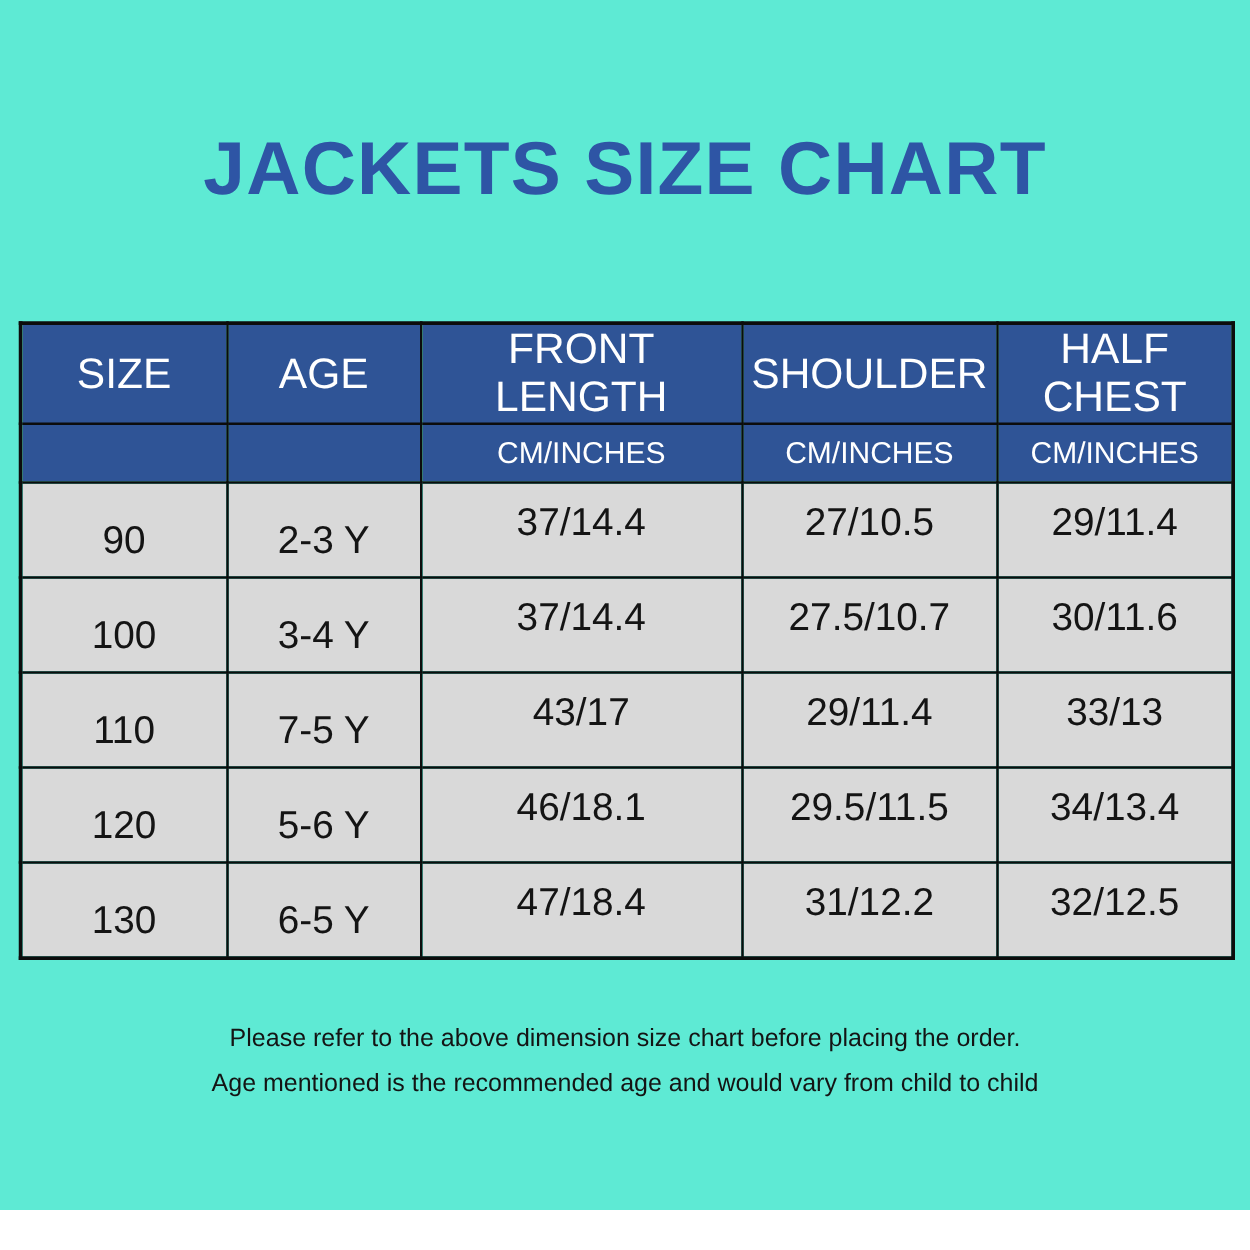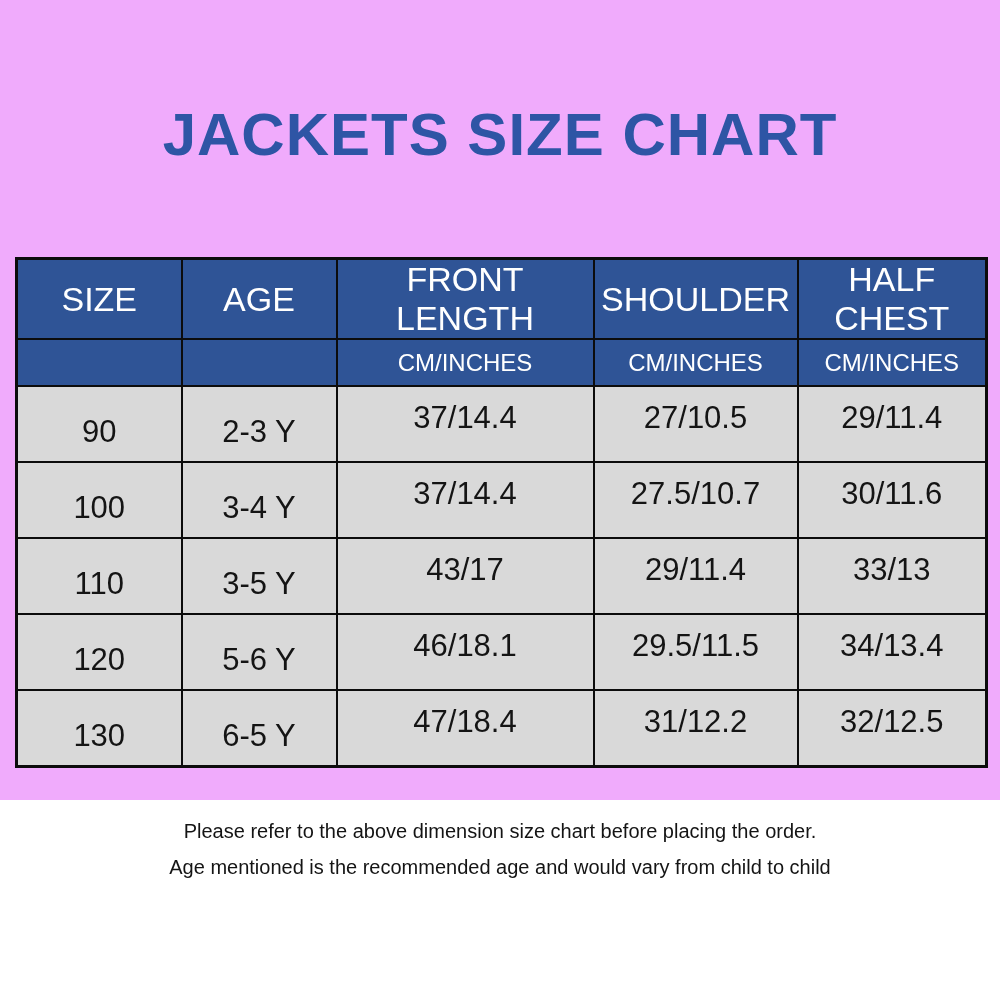--- a/index.html
+++ b/index.html
@@ -5,21 +5,21 @@
   :root{
     --title-blue:#2E55A5;
     --header-blue:#2F5496;
     --cell-gray:#D9D9D9;
     --border-black:#0C0C0C;
     --text-black:#141414;
   }
   *{margin:0;padding:0;box-sizing:border-box;}
   html,body{width:1000px;height:1000px;background:#ffffff;overflow:hidden;
     font-family:"Liberation Sans", sans-serif;}
-  .page{position:relative;width:1000px;height:800px;background:#f0abfc;}
+  .page{position:relative;width:1000px;height:968px;background:#5eead4;}
 
   .chart-title{
     position:absolute;top:100px;left:0;width:1000px;
     text-align:center;
     font-size:60px;font-weight:bold;letter-spacing:1px;
     color:var(--title-blue);
     white-space:nowrap;
   }
 
   table.size-chart{
@@ -101,21 +101,21 @@
       </tr>
       <tr>
         <td class="low">100</td>
         <td class="low">3-4 Y</td>
         <td class="meas">37/14.4</td>
         <td class="meas">27.5/10.7</td>
         <td class="meas">30/11.6</td>
       </tr>
       <tr>
         <td class="low">110</td>
-        <td class="low">3-5 Y</td>
+        <td class="low">7-5 Y</td>
         <td class="meas">43/17</td>
         <td class="meas">29/11.4</td>
         <td class="meas">33/13</td>
       </tr>
       <tr>
         <td class="low">120</td>
         <td class="low">5-6 Y</td>
         <td class="meas">46/18.1</td>
         <td class="meas">29.5/11.5</td>
         <td class="meas">34/13.4</td>

